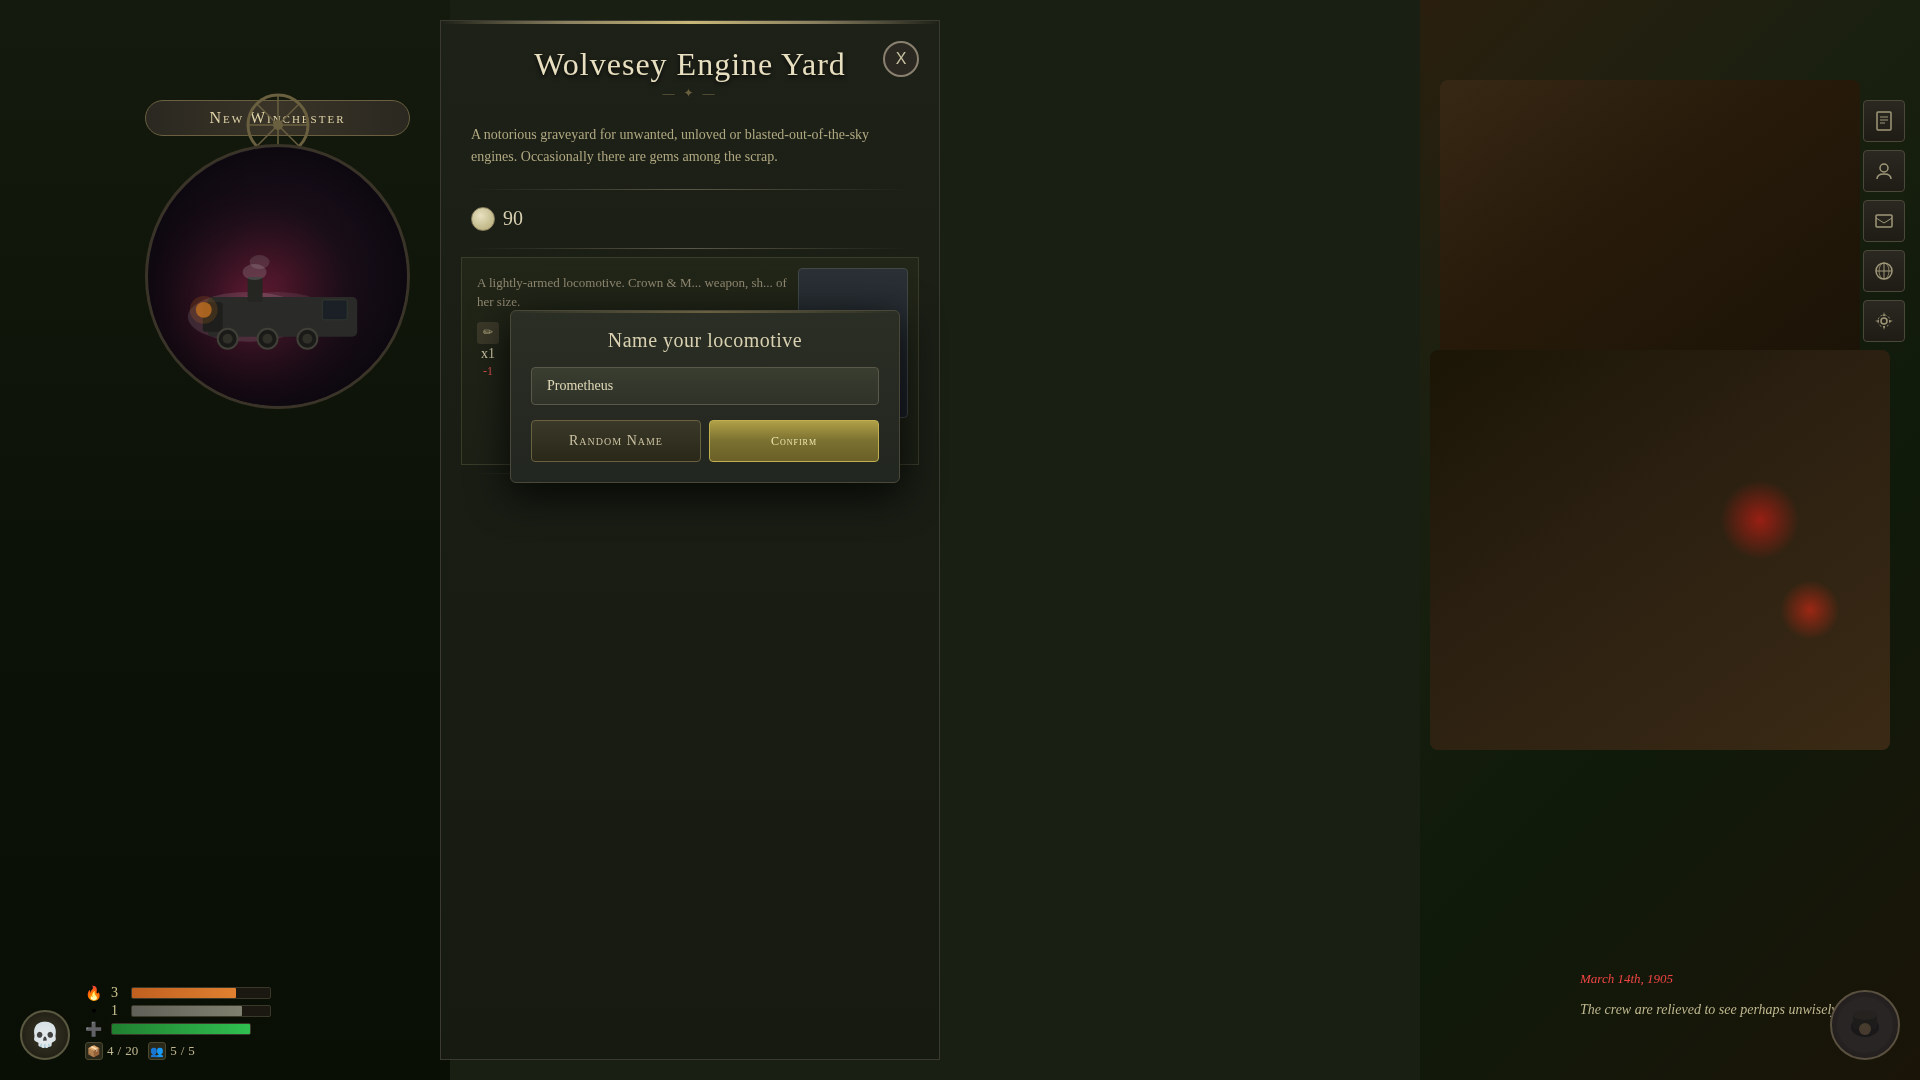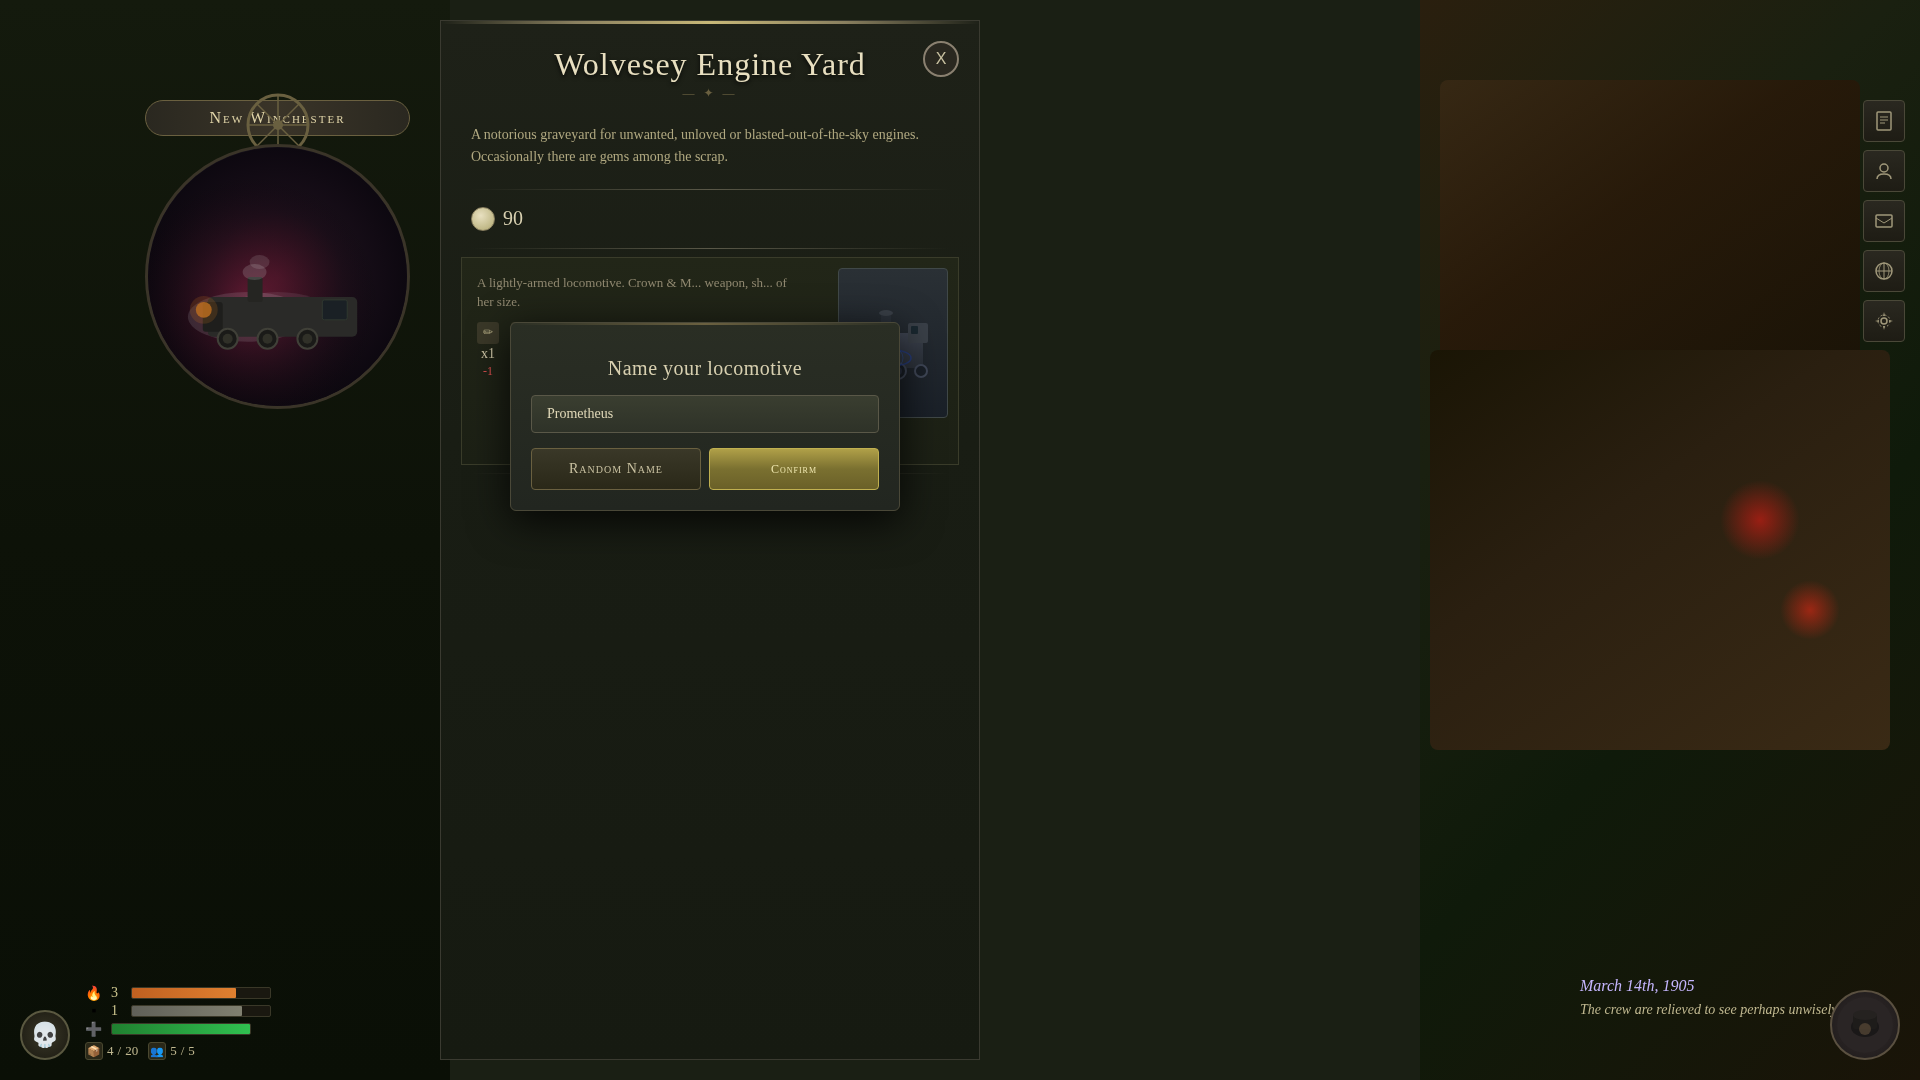--- a/index.html
+++ b/index.html
@@ -69,21 +69,21 @@
       height: 1080px;
       background: linear-gradient(180deg, #141a0d 0%, #0d1208 50%, #0a0f06 100%);
       z-index: 0;
     }
 
     
     .main-panel {
       position: absolute;
       top: 20px;
       left: 440px;
-      width: 540px;
+      width: 500px;
       height: 1040px;
       background: linear-gradient(180deg, #1e2118 0%, #191d14 40%, #161a11 100%);
       border: 1px solid #3a3a30;
       z-index: 10;
       overflow: hidden;
     }
 
     .main-panel::before {
       content: '';
       position: absolute;
@@ -293,27 +293,27 @@
     .wheel-decoration {
       position: absolute;
       top: -10px; left: 50%;
       transform: translateX(-50%);
       width: 70px; height: 70px;
     }
 
     
     .naming-modal {
       position: absolute;
-      top: 322px;
+      top: 310px;
       left: 510px;
       width: 390px;
       background: linear-gradient(180deg, #2a2e24 0%, #222620 100%);
       border: 1px solid #4a4838;
       border-radius: 6px;
-      padding: 34px 20px 20px;
+      padding: 18px 20px 20px;
       z-index: 100;
       box-shadow: 0 10px 40px rgba(0,0,0,0.8);
     }
 
     .naming-modal::before {
       content: '';
       position: absolute;
       top: 0; left: 0; right: 0;
       height: 2px;
       background: linear-gradient(90deg, transparent, #6a6040, transparent);
@@ -480,24 +480,24 @@
     
     .event-log {
       position: absolute;
       bottom: 60px;
       right: 60px;
       width: 280px;
       z-index: 20;
     }
 
     .event-date {
-      color: #c4b5fd;
-      font-size: 16px;
+      color: #ef4444;
+      font-size: 13px;
       font-style: italic;
-      margin-bottom: 4px;
+      margin-bottom: 12px;
     }
 
     .event-text {
       color: #c0b890;
       font-size: 14px;
       line-height: 1.5;
       font-style: italic;
     }
 
     

